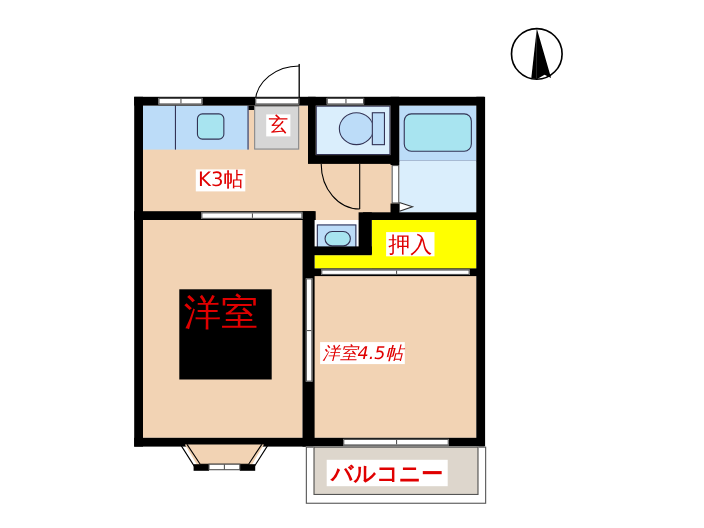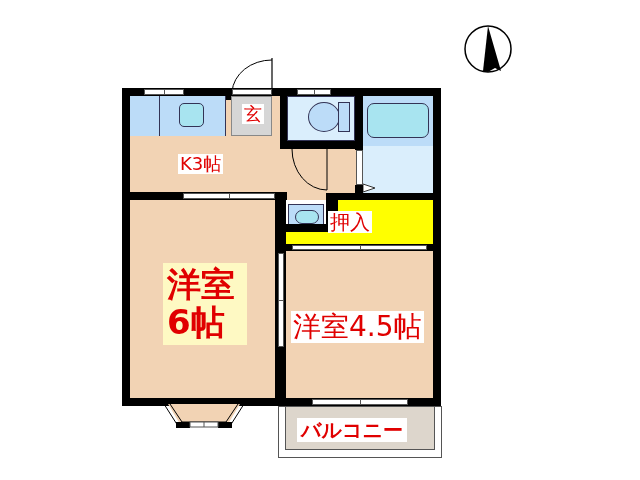--- a/index.html
+++ b/index.html
@@ -111,19 +111,18 @@
     <rect x="30" y="24" width="28" height="5" fill="#fff" stroke="#555" stroke-width="1"></rect>
     <line x1="44" y1="24" x2="44" y2="29" stroke="#555" stroke-width="1"></line>
   </svg>
 </div>
 
 <div class="abs" style="left:278px;top:406px;width:164px;height:52px;border:1px solid #555;background:#fff;"></div>
 <div class="balc" style="left:285px;top:406px;width:150px;height:44px;border:1px solid #555;box-sizing:border-box;"></div>
 
 <div class="label" style="left:242px;top:104px;font-size:18px;padding:1px 2px;">玄</div>
 <div class="label" style="left:178px;top:154px;font-size:18px;padding:1px 2px;">K3帖</div>
-<div class="label" style="left:328px;top:211px;font-size:20px;padding:1px 2px;">押入</div>
-<div class="abs" style="left:163px;top:263px;width:84px;height:82px;background:#fef9c3;padding:2px 4px;font-weight:bold;">
+<div class="label" style="left:351px;top:211px;font-size:20px;padding:1px 2px;">押入</div>
+<div class="abs" style="left:163px;top:263px;width:84px;height:82px;background:#000000;padding:2px 4px;">
   <div style="color:#e00000;font-size:34px;line-height:38px;white-space:nowrap;">洋室</div>
-  <div style="color:#e00000;font-size:34px;line-height:38px;white-space:nowrap;">6帖</div>
 </div>
-<div class="label" style="left:291px;top:311px;font-size:28px;padding:2px 2px;">洋室4.5帖</div>
+<div class="label" style="left:291px;top:311px;font-size:16px;padding:2px 2px;font-style:italic;">洋室4.5帖</div>
 <div class="label" style="left:297px;top:418px;font-size:20px;padding:2px 4px;font-weight:bold;">バルコニー</div>
 
 </body></html>

